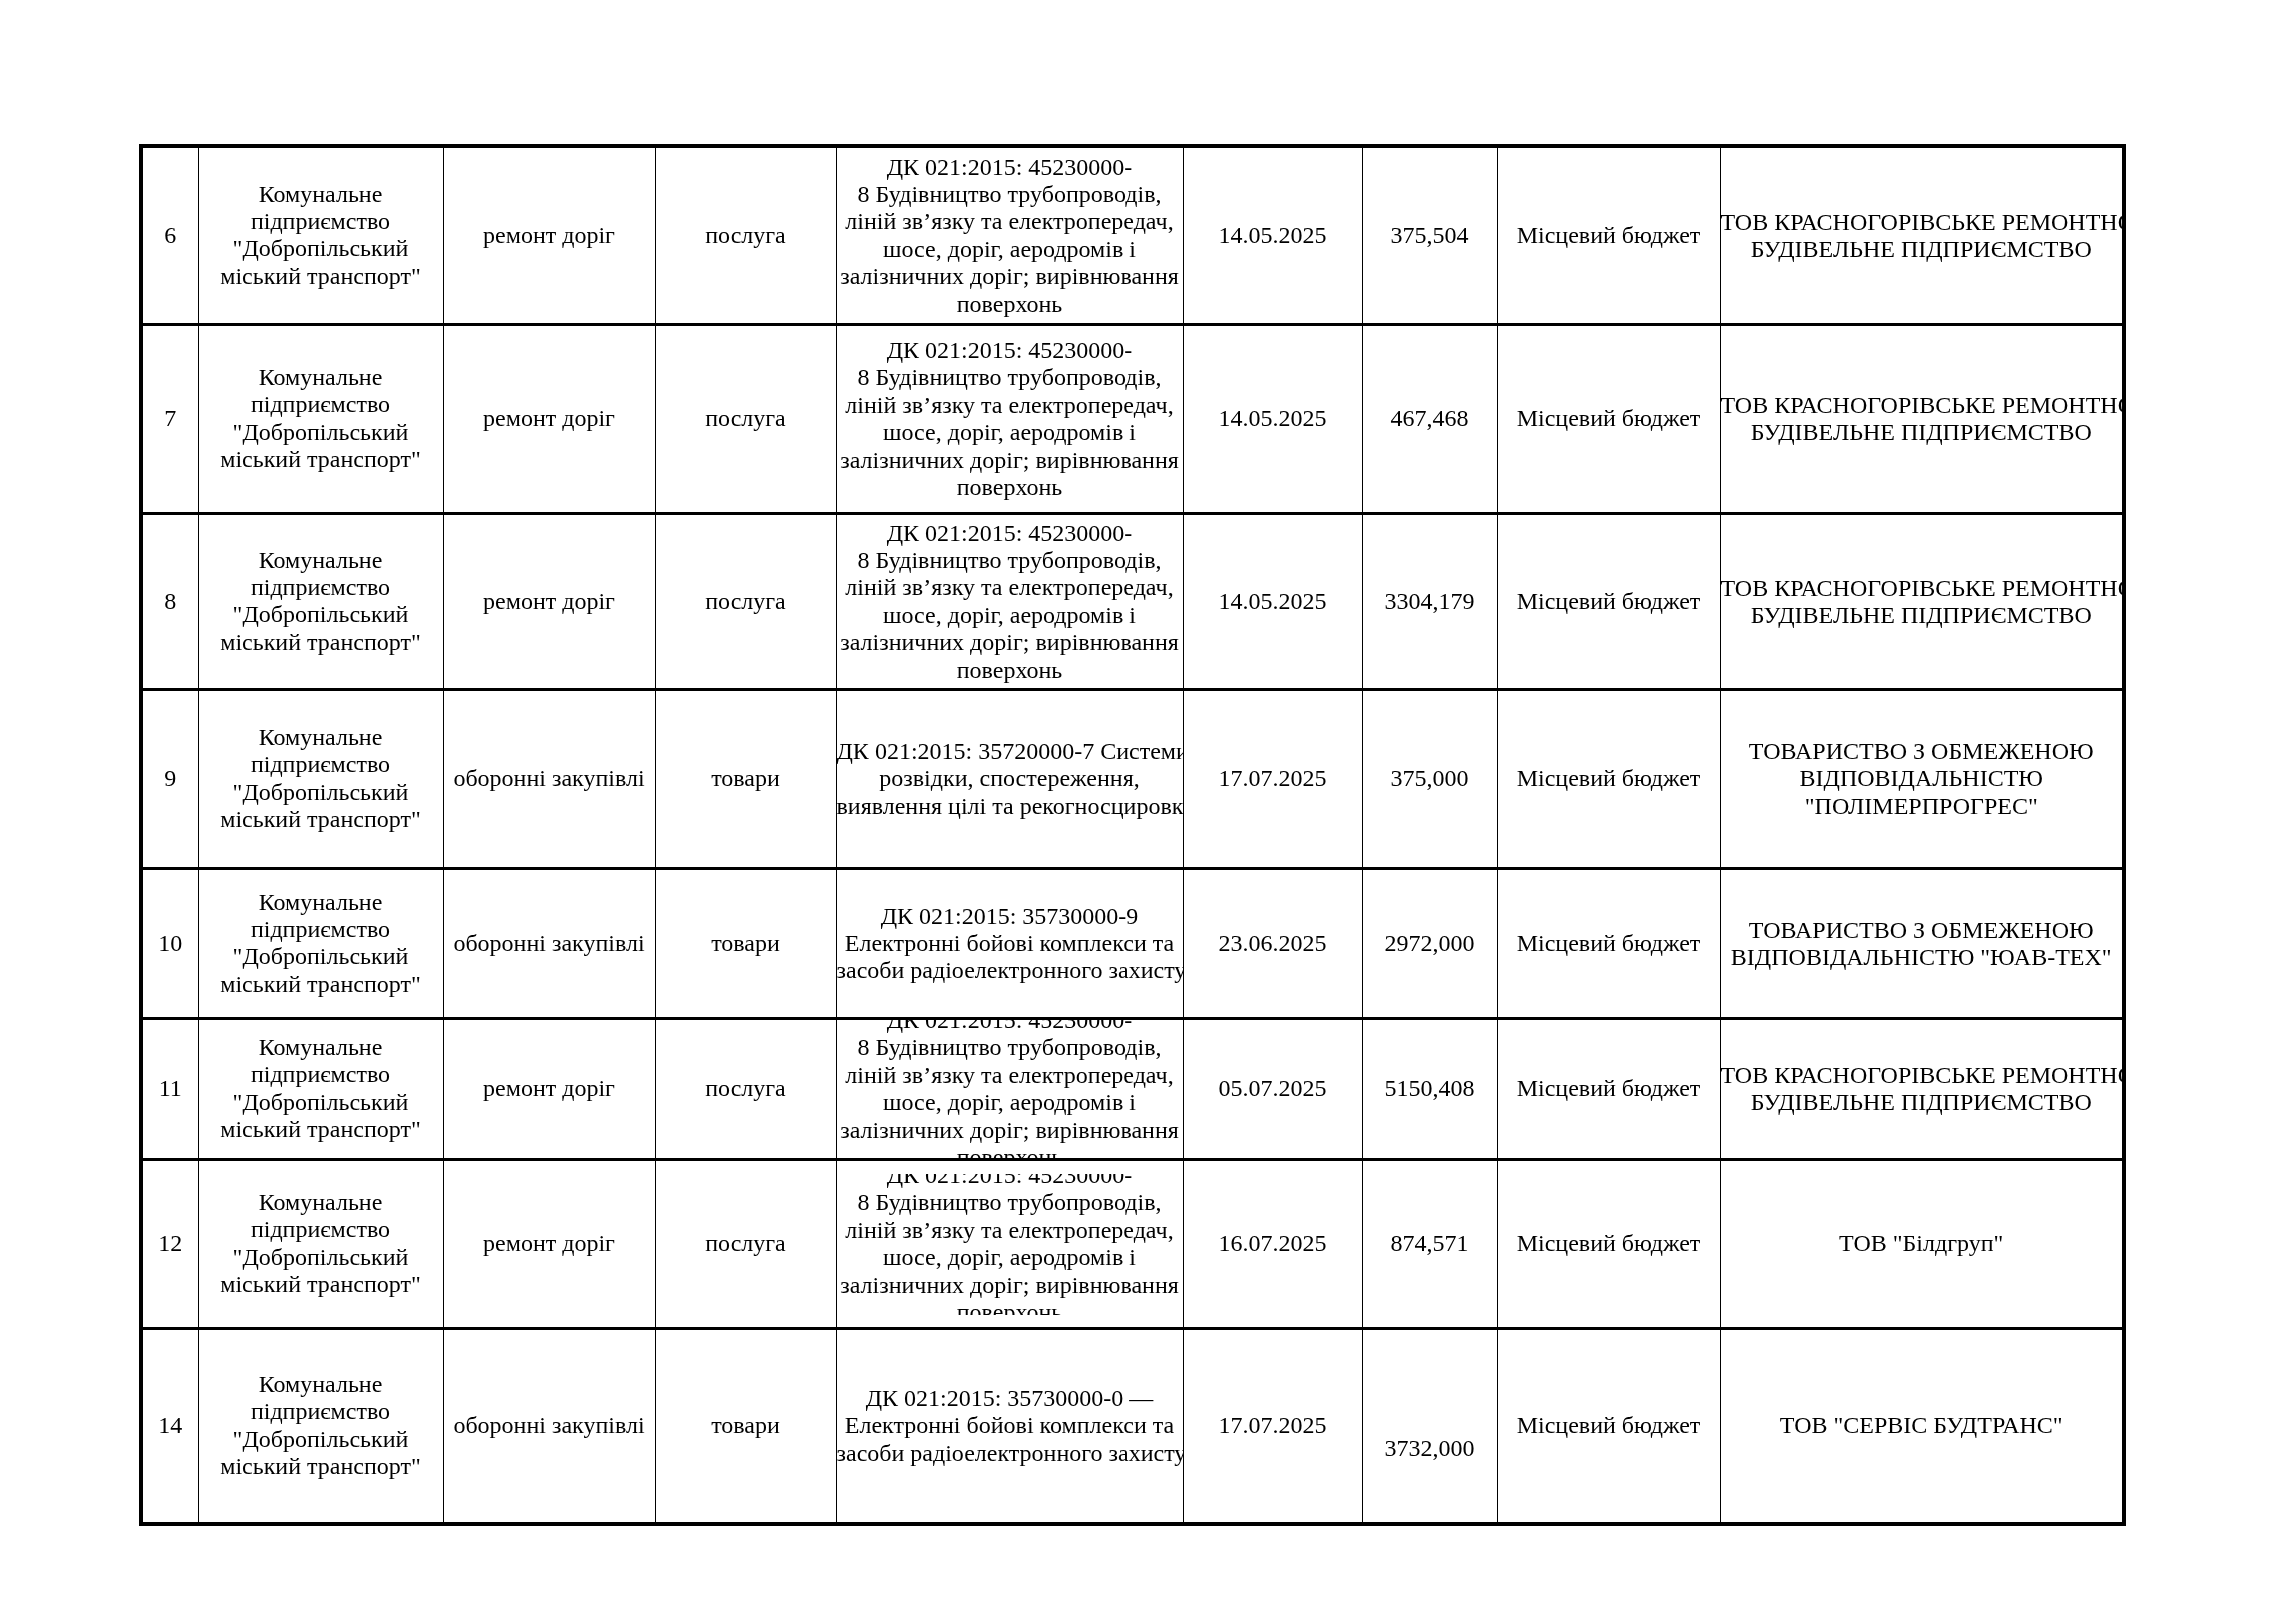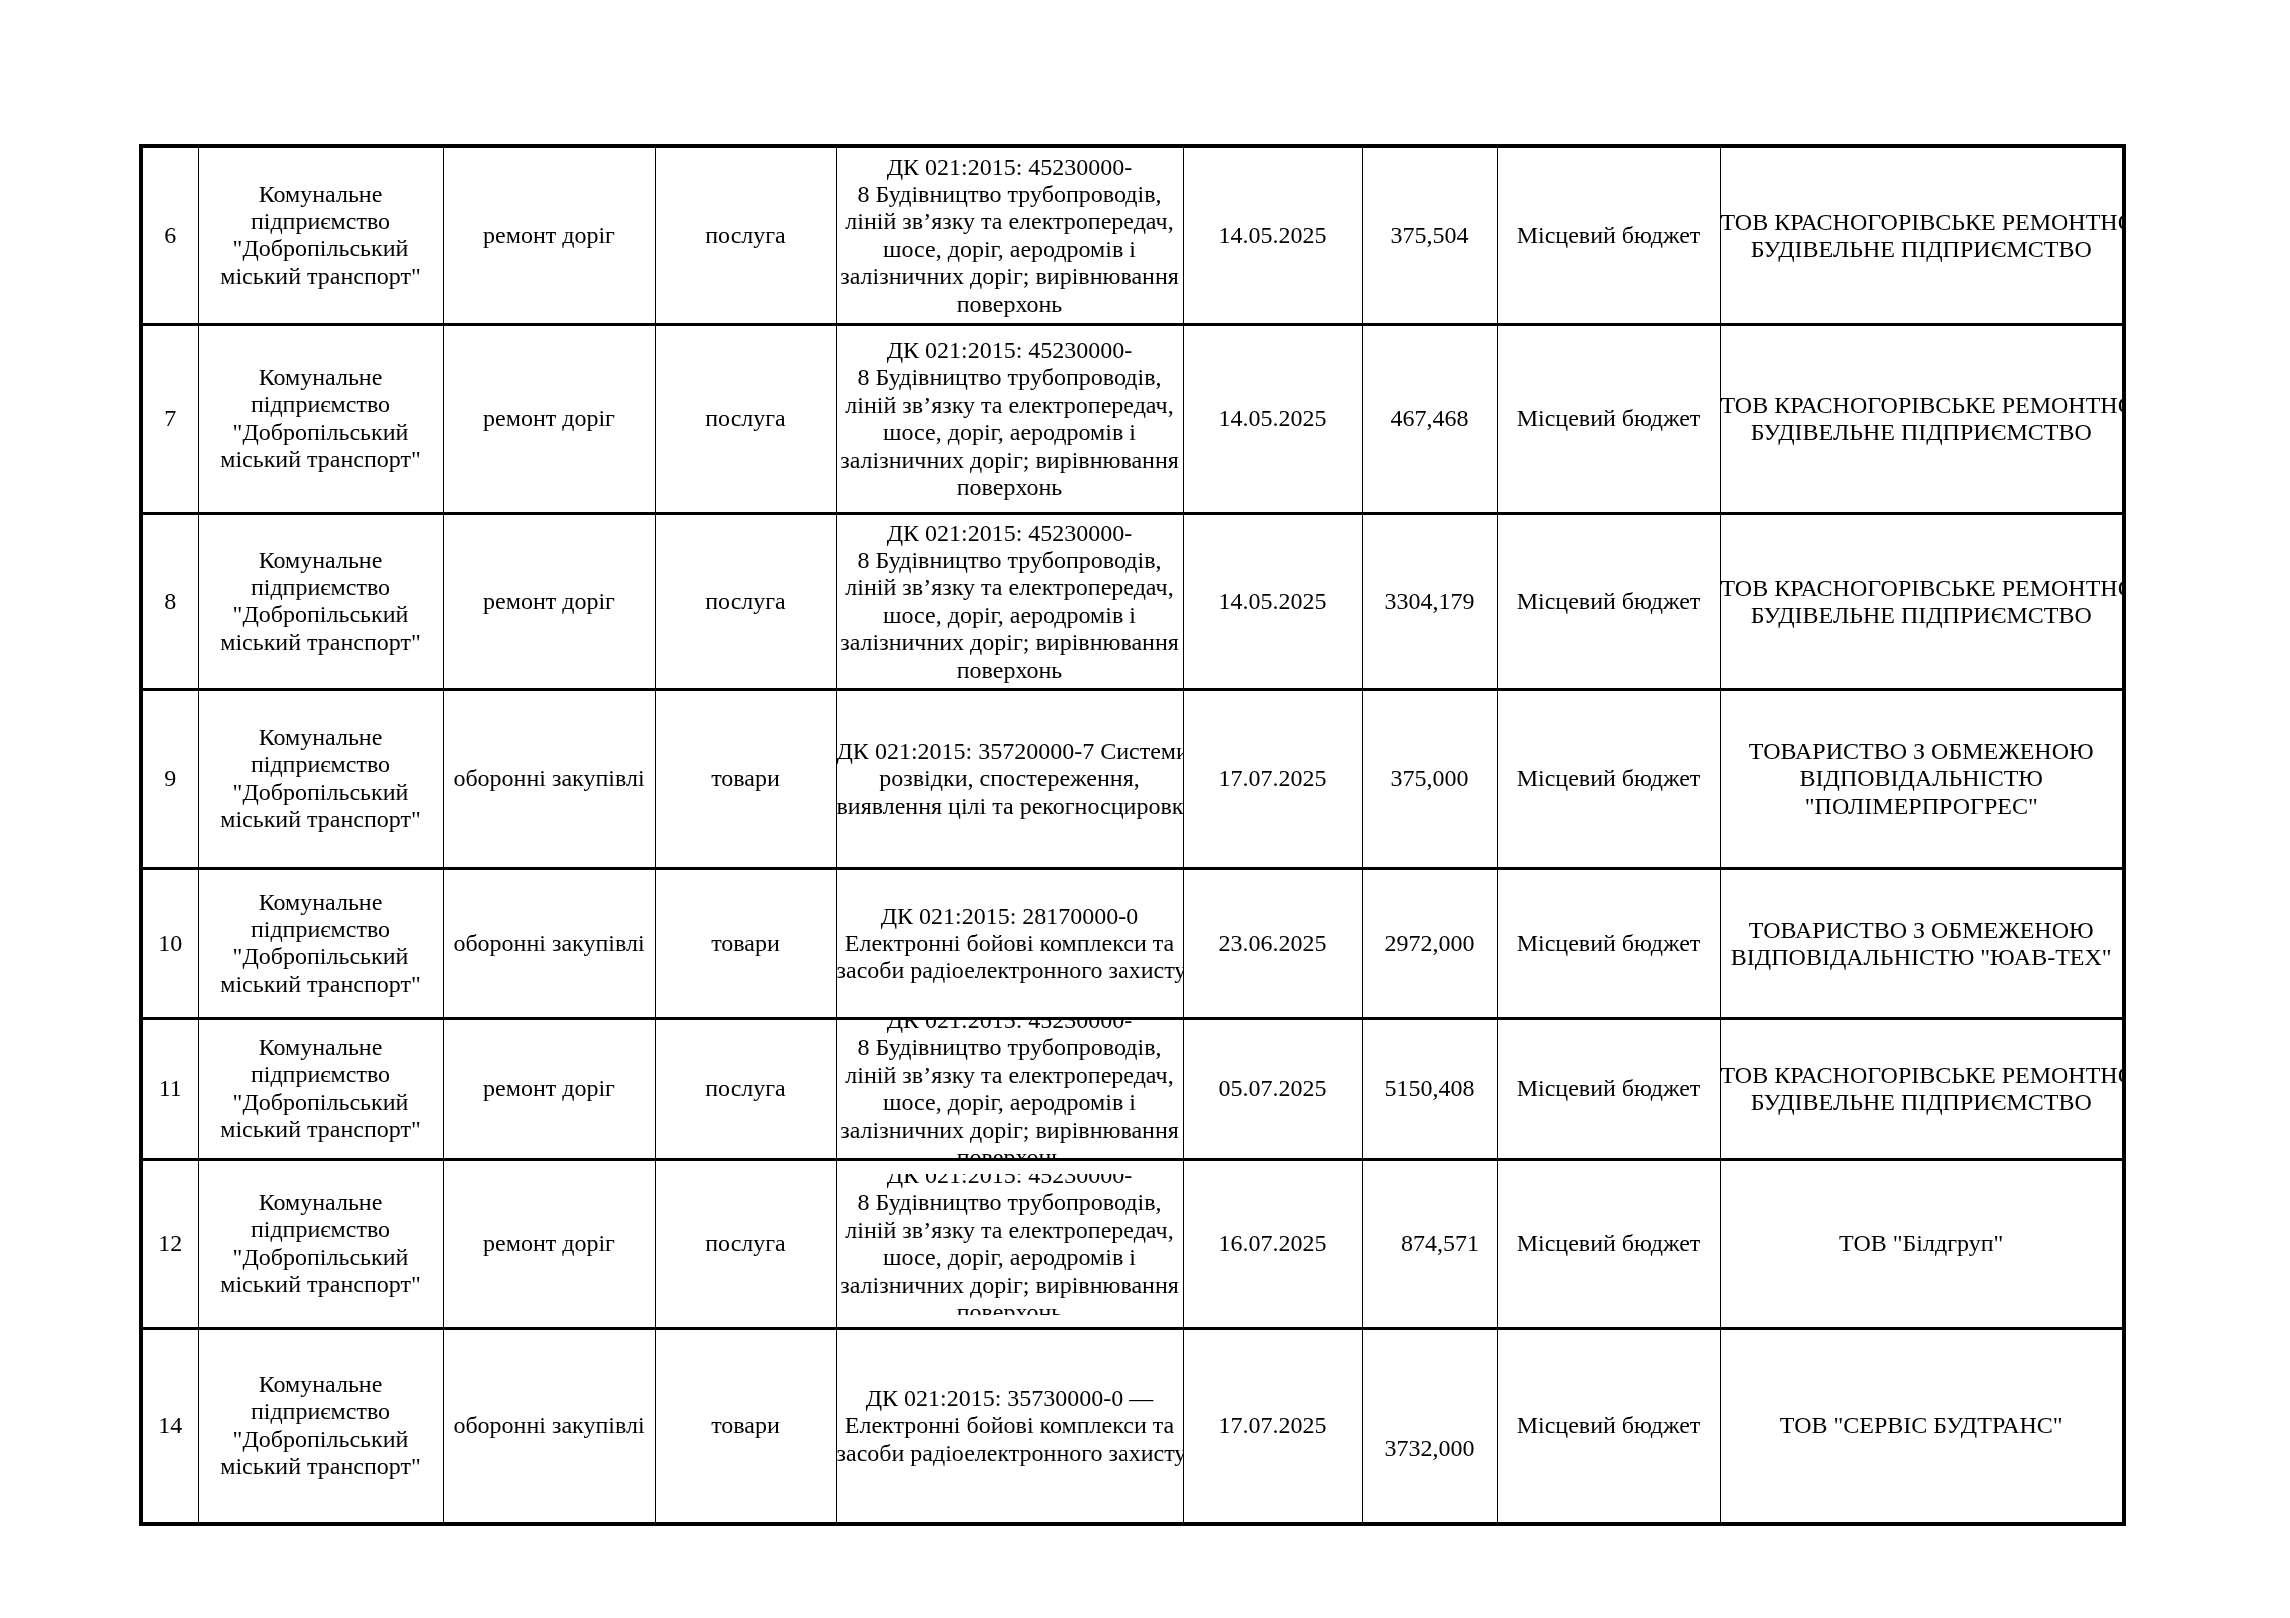--- a/index.html
+++ b/index.html
@@ -304,21 +304,21 @@
               <div class="ct">оборонні закупівлі</div>
             </div>
           </td>
     <td>
             <div class="cw" style="height: 147px;">
               <div class="ct">товари</div>
             </div>
           </td>
     <td>
             <div class="cw" style="height: 147px;">
-              <div class="ct">ДК 021:2015: 28170000-0
+              <div class="ct">ДК 021:2015: 35730000-9
 Електронні бойові комплекси та
 засоби радіоелектронного захисту</div>
             </div>
           </td>
     <td>
             <div class="cw" style="height: 147px; font-family: Liberation Serif, serif;">
               <div class="ct">23.06.2025</div>
             </div>
           </td>
     <td>
@@ -427,21 +427,21 @@
 залізничних доріг; вирівнювання
 поверхонь</div>
             </div>
           </td>
     <td>
             <div class="cw" style="height: 141px;">
               <div class="ct">16.07.2025</div>
             </div>
           </td>
     <td>
-            <div class="cw" style="height: 141px; padding-left: 21px;">
+            <div class="cw" style="height: 141px;">
               <div class="ct">874,571</div>
             </div>
           </td>
     <td>
             <div class="cw" style="height: 141px;">
               <div class="ct">Місцевий бюджет</div>
             </div>
           </td>
     <td>
             <div class="cw" style="height: 141px;">

